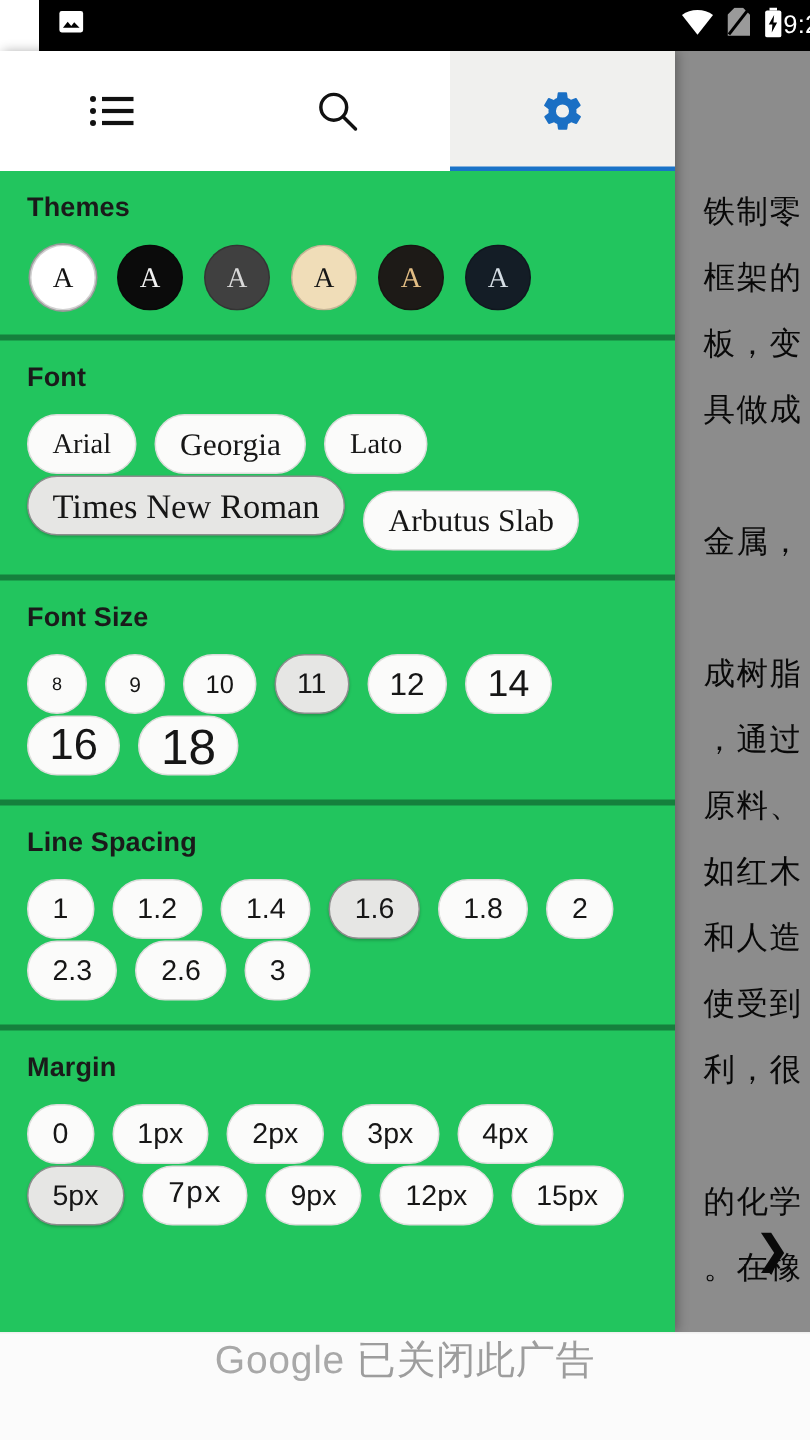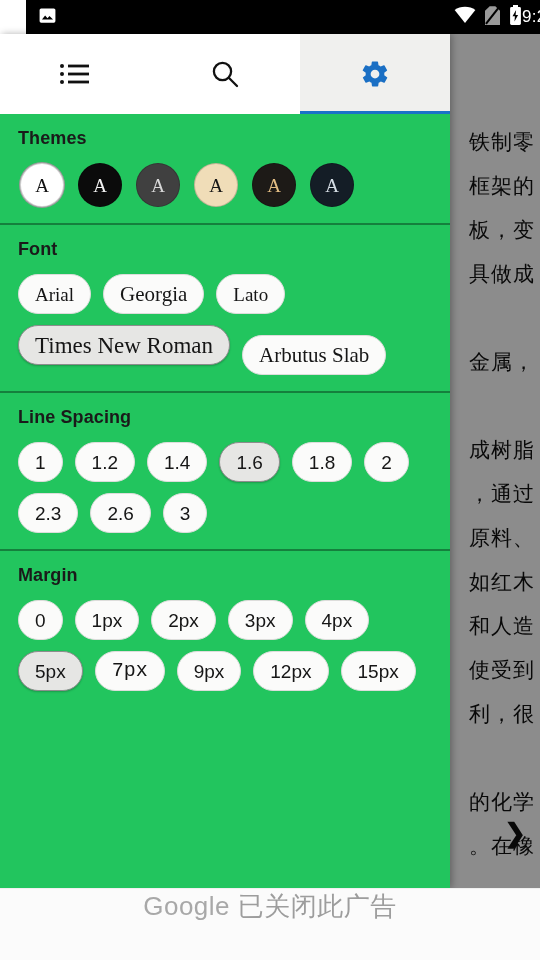--- a/index.html
+++ b/index.html
@@ -55,27 +55,27 @@
     position:relative; background:#ffffff; cursor:pointer;
   }
   .tab.active{ background:#f0f0ee; }
   .tab.active::after{
     content:""; position:absolute; left:0; right:0; bottom:0;
     height:3px; background:#1a73c8;
   }
   .tab svg{ display:block; }
 
   
-  .section{ padding:14px 0 16px 0; border-top:2px solid #15803d; }
+  .section{ padding:14px 0 16px 0; border-top:4px solid #15803d; }
   .section:first-of-type{ border-top:none; }
   .sec-title{
     font-size:18px; font-weight:bold; color:#1a1a1a;
     padding:0 0 0 18px; margin-bottom:14px; letter-spacing:.1px;
   }
-  .chips{ display:flex; flex-wrap:wrap; gap:11px 12px; padding:0 16px 0 18px; }
+  .chips{ display:flex; flex-wrap:wrap; gap:1px 12px; padding:0 16px 0 18px; }
 
   
   .theme-row{ display:flex; gap:14px; padding:0 0 0 20px; }
   .dot{
     width:44px; height:44px; border-radius:50%;
     display:flex; align-items:center; justify-content:center;
     font-family:"Liberation Serif", serif; font-size:19px; line-height:1;
     cursor:pointer; border:1px solid rgba(0,0,0,.18);
   }
   .dot.sel{ box-shadow:0 0 0 1px #9a9a9a; }
@@ -213,20 +213,33 @@
           <div class="sec-title">Font</div>
           <div class="chips">
             <div class="chip serif" style="font-size: 19px;">Arial</div>
             <div class="chip serif" style="font-size: 21px;">Georgia</div>
             <div class="chip serif" style="font-size: 19px;">Lato</div>
             <div class="chip sel serif" style="font-size: 23px;">Times New Roman</div>
             <div class="chip serif" style="font-size: 21px; margin-top: 10px;">Arbutus Slab</div>
           </div>
         </div>
         <div class="section">
+          <div class="sec-title">Font Size</div>
+          <div class="chips">
+            <div class="chip fs-chip" style="font-size: 12px;">8</div>
+            <div class="chip fs-chip" style="font-size: 14px;">9</div>
+            <div class="chip fs-chip" style="font-size: 17px;">10</div>
+            <div class="chip sel fs-chip" style="font-size: 19px;">11</div>
+            <div class="chip fs-chip" style="font-size: 21px;">12</div>
+            <div class="chip fs-chip" style="font-size: 25px;">14</div>
+            <div class="chip fs-chip" style="font-size: 29px;">16</div>
+            <div class="chip fs-chip" style="font-size: 33px;">18</div>
+          </div>
+        </div>
+        <div class="section">
           <div class="sec-title">Line Spacing</div>
           <div class="chips">
             <div class="chip" style="font-size: 19px;">1</div>
             <div class="chip" style="font-size: 19px;">1.2</div>
             <div class="chip" style="font-size: 19px;">1.4</div>
             <div class="chip sel" style="font-size: 19px;">1.6</div>
             <div class="chip" style="font-size: 19px;">1.8</div>
             <div class="chip" style="font-size: 19px;">2</div>
             <div class="chip" style="font-size: 19px;">2.3</div>
             <div class="chip" style="font-size: 19px;">2.6</div>

